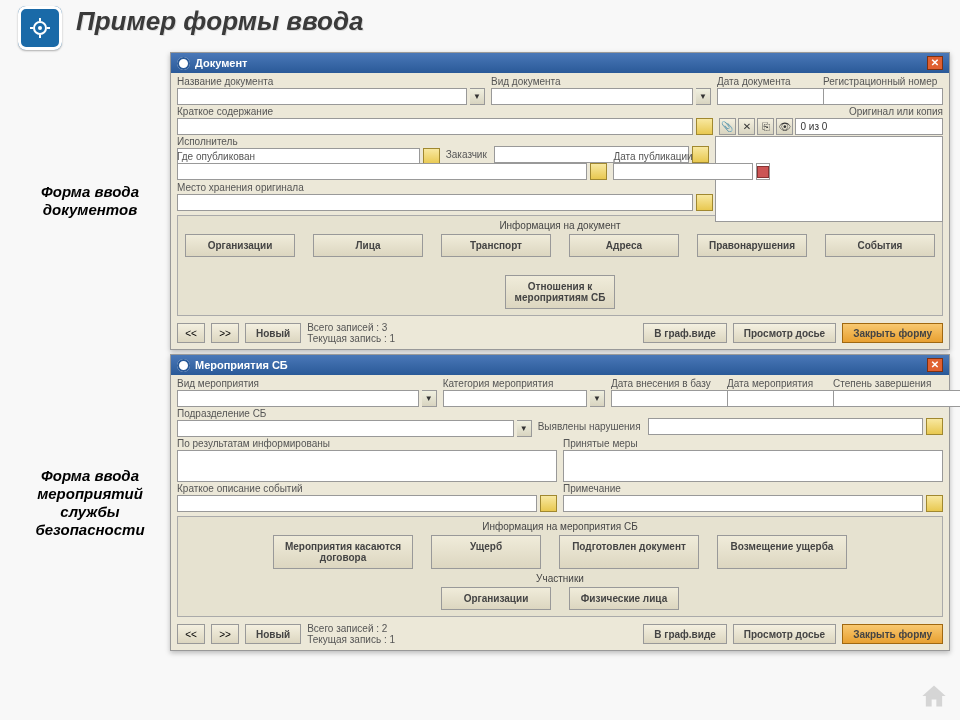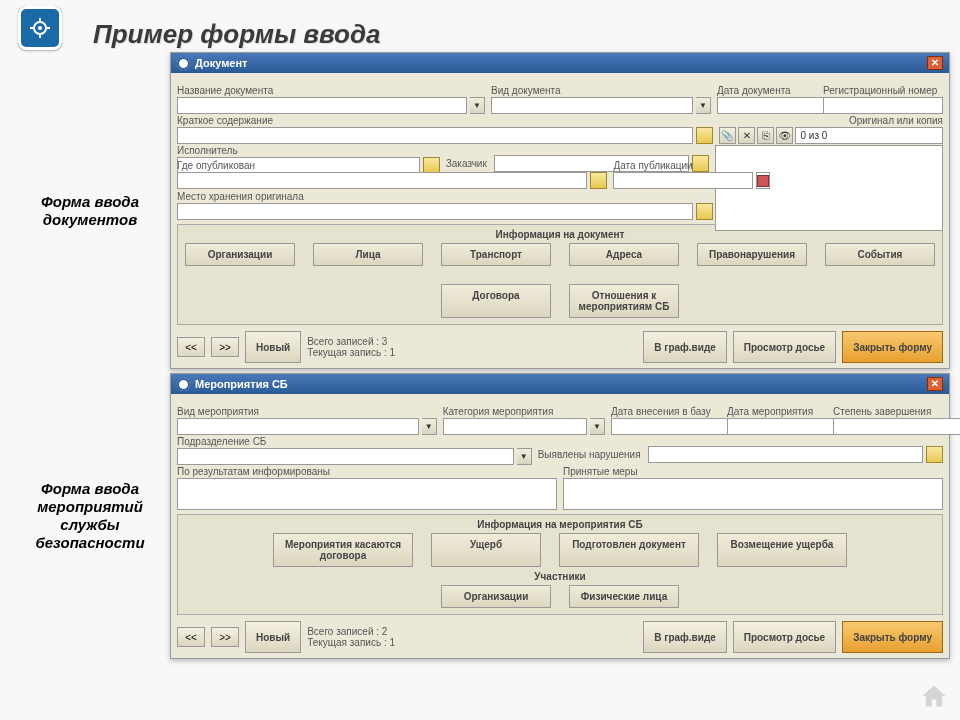--- a/index.html
+++ b/index.html
@@ -8,23 +8,23 @@
     width: 960px;
     height: 720px;
     background: #f8f8f8;
     font-family: Tahoma, Arial, sans-serif;
     font-size: 11px;
     color: #333;
     position: relative;
   }
   .header-row {
     display: flex;
-    align-items: flex-end;
+    align-items: flex-start;
     padding: 6px 18px 2px;
-    gap: 31px;
+    gap: 14px;
   }
   .logo {
     width: 44px; height: 44px;
     background: #1a6aa8;
     border-radius: 8px;
     display: flex; align-items: center; justify-content: center;
     box-shadow: inset 0 0 0 3px #fff, 0 1px 2px rgba(0,0,0,.3);
   }
   .logo svg { fill: #fff; }
   .page-title {
@@ -80,21 +80,21 @@
     width: 16px; height: 14px;
     background: #e06030;
     border: 1px solid #803010;
     color: #fff;
     font-size: 10px;
     line-height: 12px;
     text-align: center;
     cursor: pointer;
   }
   .win-body {
-    padding: 12px 6px 5px;
+    padding: 3px 6px 5px;
     font-size: 10px;
   }
   .fld-row {
     display: flex;
     gap: 6px;
     margin-bottom: 1px;
   }
   .fld {
     display: flex;
     flex-direction: column;
@@ -165,21 +165,21 @@
     padding:1px 4px;font-size:10px;display:flex;align-items:center;
   }
   .gbox {
     border: 1px solid #aaa;
     background: #e6e2d0;
     margin-top: 4px;
     padding: 4px 6px 6px;
   }
   .gbox-title {
     text-align: center;
-    font-weight: bold;
+    font-weight: normal;
     font-size: 10px;
     color: #444;
     margin-bottom: 3px;
   }
   .tabbar {
     display: flex;
     flex-wrap: wrap;
     gap: 18px;
     justify-content: center;
   }
@@ -201,21 +201,21 @@
     gap:6px;
   }
   .nav-btn {
     width:28px;height:20px;
     background:linear-gradient(#f4f0e0,#dcd6c0);
     border:1px solid #999;
     font-size:10px;
     cursor:pointer;
   }
   .std-btn {
-    height:32px;
+    height:20px;
     background:linear-gradient(#f4f0e0,#dcd6c0);
     border:1px solid #999;
     font-size:10px;
     font-weight:bold;
     color:#444;
     padding:0 10px;
     cursor:pointer;
   }
   .close-form-btn {
     background:linear-gradient(#f8c870,#e8a030);
@@ -359,21 +359,20 @@
 
         <div class="gbox">
           <div class="gbox-title">Информация на документ</div>
           <div class="tabbar">
             <div class="tab-btn">Организации</div>
             <div class="tab-btn">Лица</div>
             <div class="tab-btn">Транспорт</div>
             <div class="tab-btn">Адреса</div>
             <div class="tab-btn">Правонарушения</div>
             <div class="tab-btn">События</div>
-            <div class="tab-btn">Договора</div>
             <div class="tab-btn">Отношения к мероприятиям СБ</div>
           </div>
         </div>
 
         <div class="footer">
           <button class="nav-btn">&lt;&lt;</button>
           <button class="nav-btn">&gt;&gt;</button>
           <button class="std-btn">Новый</button>
           <div class="stats">
             <div>Всего записей : 3</div>
@@ -454,20 +453,36 @@
         <div class="fld-row">
           <div class="fld" style="flex:1">
             <span class="fld-label">По результатам информированы</span>
             <div class="ta" style="height:32px"></div>
           </div>
           <div class="fld" style="flex:1">
             <span class="fld-label">Принятые меры</span>
             <div class="ta" style="height:32px"></div>
           </div>
         </div>
+        <div class="fld-row">
+          <div class="fld" style="flex:1">
+            <span class="fld-label">Краткое описание событий</span>
+            <div class="fld-inline">
+                <input class="inp" style="flex: 1 1 0%;">
+                <div class="pick-btn"></div>
+              </div>
+          </div>
+          <div class="fld" style="flex:1">
+            <span class="fld-label">Примечание</span>
+            <div class="fld-inline">
+                <input class="inp" style="flex: 1 1 0%;">
+                <div class="pick-btn"></div>
+              </div>
+          </div>
+        </div>
 
         <div class="gbox">
           <div class="gbox-title">Информация на мероприятия СБ</div>
           <div class="tabbar">
             <div class="tab-btn" style="width:140px">Мероприятия касаются договора</div>
             <div class="tab-btn">Ущерб</div>
             <div class="tab-btn" style="width:140px">Подготовлен документ</div>
             <div class="tab-btn" style="width:130px">Возмещение ущерба</div>
           </div>
           <div class="gbox-title" style="margin-top:4px">Участники</div>

